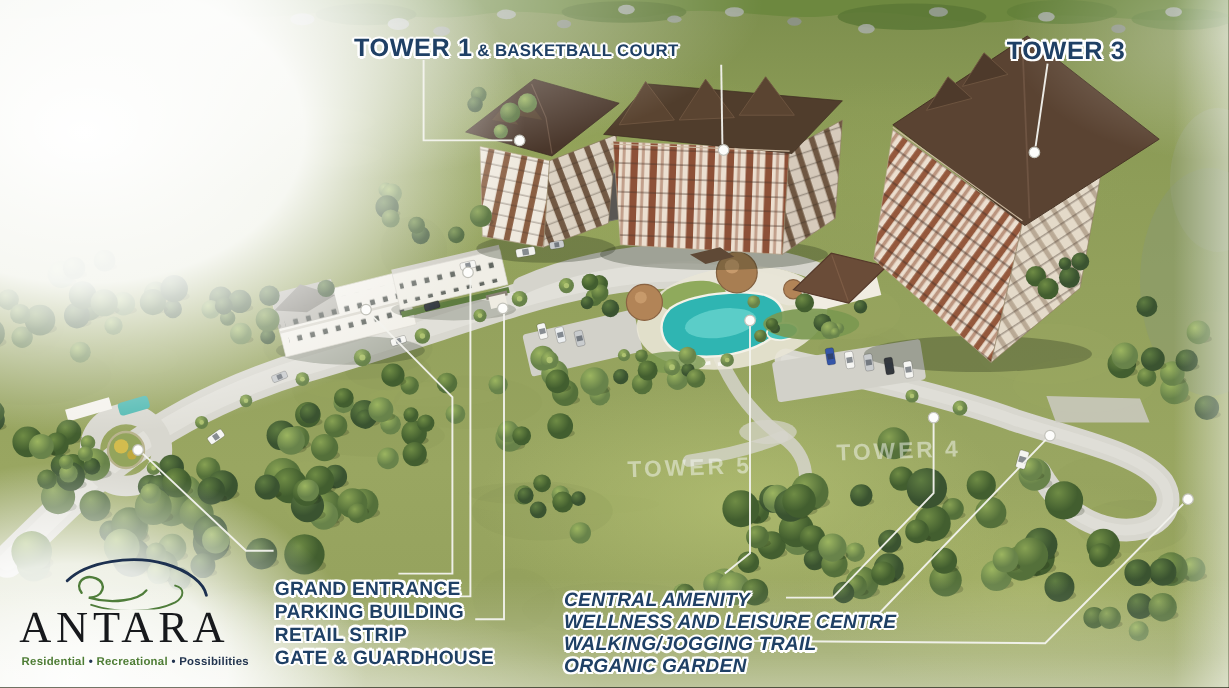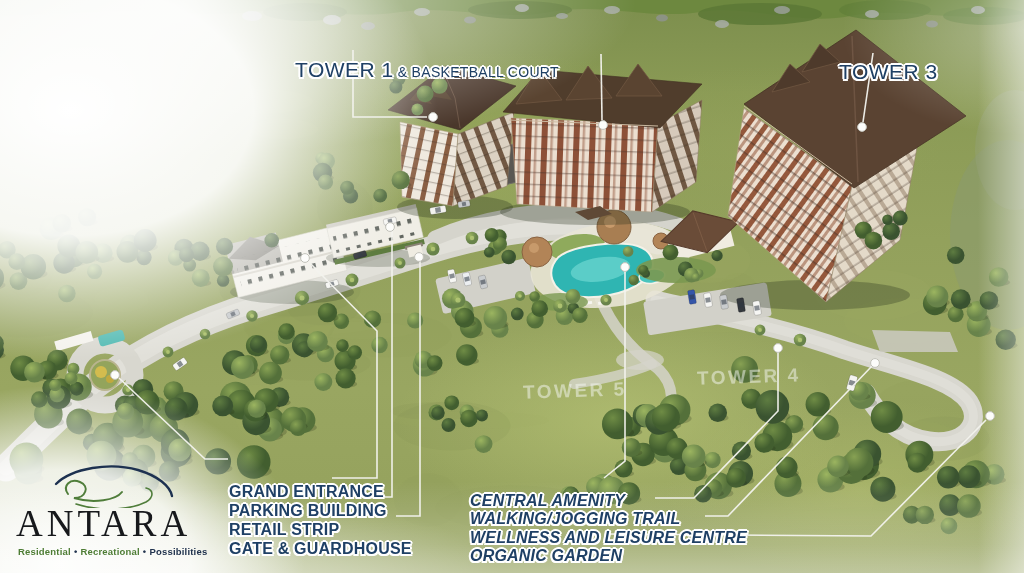--- a/index.html
+++ b/index.html
@@ -18,22 +18,22 @@
   .glow-tl{background:
       radial-gradient(ellipse 540px 370px at 70px 110px, rgba(255,255,255,1) 0%, rgba(255,255,255,.92) 34%, rgba(255,255,255,0) 68%),
       radial-gradient(ellipse 720px 250px at 190px 0px, rgba(255,255,255,.8), rgba(255,255,255,0) 62%);}
   .glow-bl{background:
       radial-gradient(ellipse 340px 250px at 60px 565px, rgba(255,255,255,.97) 0%, rgba(255,255,255,.85) 38%, rgba(255,255,255,0) 72%),
       radial-gradient(ellipse 500px 120px at 150px 573px, rgba(255,255,255,.55), rgba(255,255,255,0) 70%);}
   .haze-misc{background:
       linear-gradient(180deg, rgba(255,255,255,0) 84%, rgba(255,255,255,.22) 95%, rgba(255,255,255,.4) 100%),
       linear-gradient(90deg, rgba(255,255,255,0) 95.5%, rgba(255,255,255,.45) 100%),
       radial-gradient(ellipse 260px 150px at 1024px 30px, rgba(255,255,255,.35), rgba(255,255,255,0) 70%);}
-  .tower-label{position:absolute;color:#1f4065;font-weight:400;white-space:nowrap;
-    text-shadow:-1.5px -1.5px 0 #fff,1.5px -1.5px 0 #fff,-1.5px 1.5px 0 #fff,1.5px 1.5px 0 #fff,0 -2px 0 #fff,0 2px 0 #fff,-2px 0 0 #fff,2px 0 0 #fff;margin-top:29px;}
+  .tower-label{position:absolute;color:#1f4065;font-weight:700;white-space:nowrap;
+    text-shadow:-1.5px -1.5px 0 #fff,1.5px -1.5px 0 #fff,-1.5px 1.5px 0 #fff,1.5px 1.5px 0 #fff,0 -2px 0 #fff,0 2px 0 #fff,-2px 0 0 #fff,2px 0 0 #fff;}
   .tower-label .main{font-size:21px;letter-spacing:.5px;}
   .tower-label .suffix{font-size:14px;letter-spacing:.3px;margin-left:4px;}
   .callouts{position:absolute;color:#1f4065;font-weight:700;white-space:nowrap;
     text-shadow:-1.5px -1.5px 0 #fff,1.5px -1.5px 0 #fff,-1.5px 1.5px 0 #fff,1.5px 1.5px 0 #fff,0 -2px 0 #fff,0 2px 0 #fff,-2px 0 0 #fff,2px 0 0 #fff;margin-top:36px;}
   .callouts .row{font-size:16px;letter-spacing:.2px;height:19px;line-height:19px;}
   .callouts.center .row{height:18.4px;line-height:18.4px;}
   .wm{position:absolute;color:rgba(245,248,243,.5);font-weight:700;font-size:19px;letter-spacing:2.5px;transform:rotate(-2deg);}
   .logo{position:absolute;left:10px;top:462px;width:210px;}
   .logo-name{position:absolute;left:6px;top:40px;font-family:"Liberation Serif",serif;font-size:37px;letter-spacing:4px;color:#17191c;}
   .tagline{position:absolute;left:8px;top:84px;font-size:9.5px;font-weight:700;letter-spacing:.2px;white-space:nowrap;}
@@ -821,22 +821,22 @@
 
   <div class="callouts" style="left:229px;top:446px;">
     <div class="row">GRAND ENTRANCE</div>
     <div class="row">PARKING BUILDING</div>
     <div class="row">RETAIL STRIP</div>
     <div class="row">GATE &amp; GUARDHOUSE</div>
   </div>
 
   <div class="callouts center" style="left:470px;top:456px;font-style:italic;">
     <div class="row">CENTRAL AMENITY</div>
+    <div class="row">WELLNESS AND LEISURE CENTRE</div>
     <div class="row">WALKING/JOGGING TRAIL</div>
-    <div class="row">WELLNESS AND LEISURE CENTRE</div>
     <div class="row">ORGANIC GARDEN</div>
   </div>
 
   <div class="logo">
     <svg width="170" height="46" viewBox="0 0 170 46" style="position:absolute;left:28px;top:0;">
       <path d="M18,22 C34,6 72,0 100,8 C120,14 132,24 134,34" fill="none" stroke="#1d3150" stroke-width="2.4" stroke-linecap="round"></path>
       <path d="M30,32 C24,24 32,16 42,20 C52,24 48,36 36,36 C56,42 78,38 84,30" fill="none" stroke="#4f7d3a" stroke-width="2" stroke-linecap="round"></path>
       <path d="M38,42 C62,50 92,48 108,40 C116,35 116,28 108,26" fill="none" stroke="#4f7d3a" stroke-width="1.6" stroke-linecap="round"></path>
     </svg>
     <div class="logo-name">ANTARA</div>

